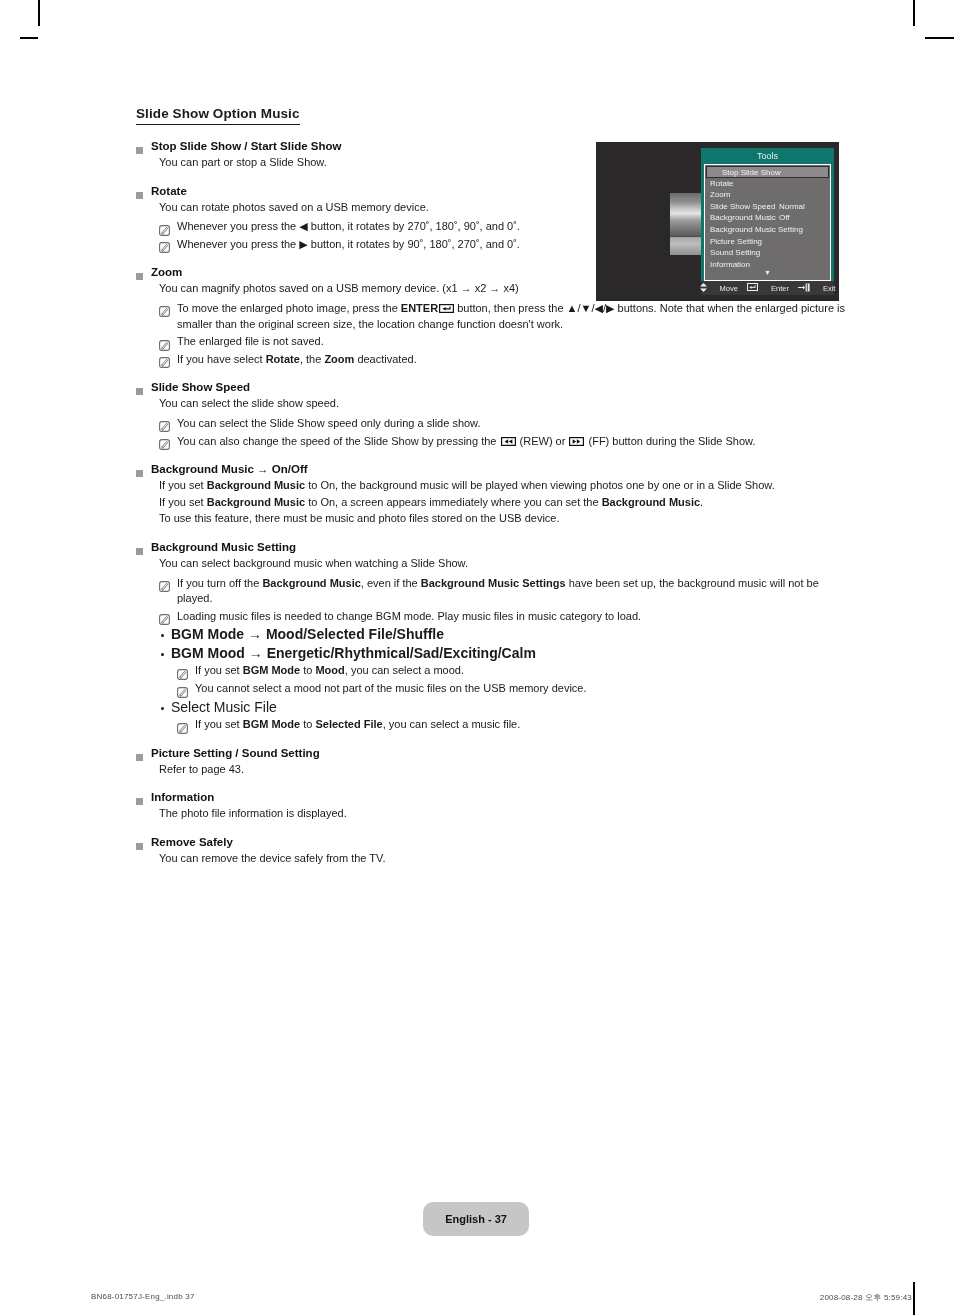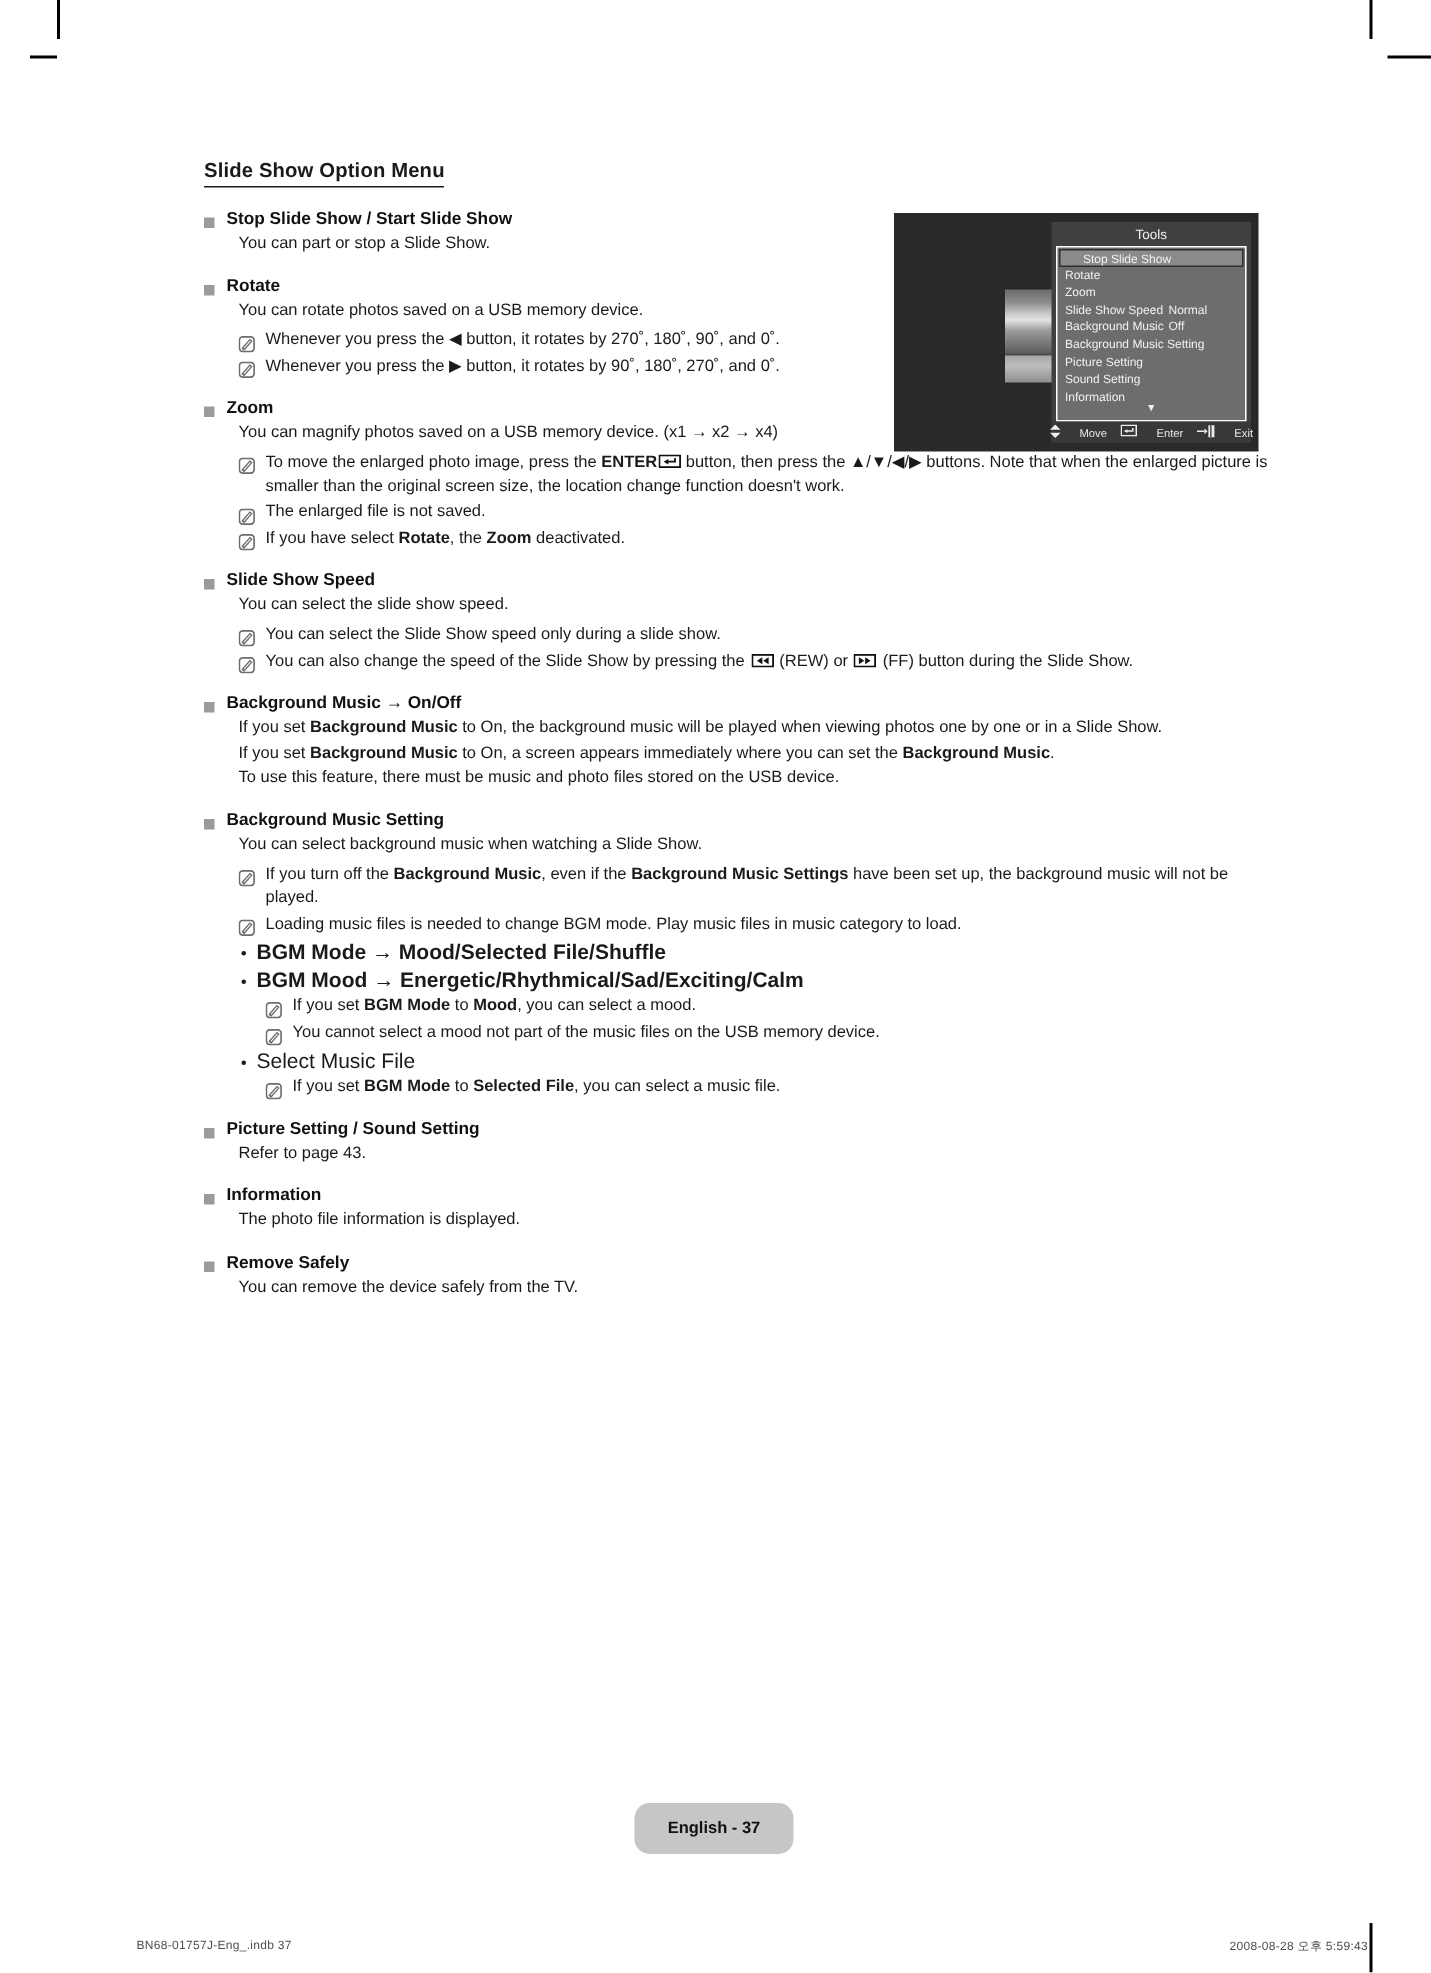--- a/index.html
+++ b/index.html
@@ -58,21 +58,21 @@
     left: 136px;
     top: 138px;
     width: 720px;
   }
 
   
   .entry { margin-bottom: 12px; }
 
   .entry-head {
     display: flex;
-    align-items: center;
+    align-items: flex-end;
     gap: 8px;
   }
   .sq-bullet {
     flex: 0 0 auto;
     width: 7px;
     height: 7px;
     background: #9b9b9b;
     margin-top: 5px;
   }
   .entry-title {
@@ -188,21 +188,21 @@
         #a9a9a9 72%,
         #bdbdbd 82%,
         #8f8f8f 100%);
   }
   .osd-panel {
     position: absolute;
     left: 105px;
     top: 6px;
     width: 133px;
     height: 147px;
-    background: #404040;
+    background: #0f766e;
   }
   .osd-title {
     height: 16px;
     line-height: 16px;
     text-align: center;
     color: #f0f0f0;
     font-size: 9px;
   }
   .osd-list {
     margin: 0 3px;
@@ -300,21 +300,21 @@
 <body>
 
 <div class="crop-v" id="crop-tl-v"></div>
 <div class="crop-h" id="crop-tl-h"></div>
 <div class="crop-v" id="crop-tr-v"></div>
 <div class="crop-h" id="crop-tr-h"></div>
 <div class="crop-v" id="crop-br-v"></div>
 
 <div class="page">
 
-  <div class="section-title">Slide Show Option Menu</div>
+  <div class="section-title">Slide Show Option Music</div>
 
   <div class="osd">
     <div class="osd-photo"></div>
     <div class="osd-panel">
       <div class="osd-title">Tools</div>
       <div class="osd-list" id="osd-list">
         <div class="osd-item selected"><span>Stop Slide Show</span></div>
           <div class="osd-item"><span>Rotate</span></div>
           <div class="osd-item"><span>Zoom</span></div>
           <div class="osd-item"><span>Slide Show Speed</span><span class="colon">:</span><span class="val">Normal</span></div>

